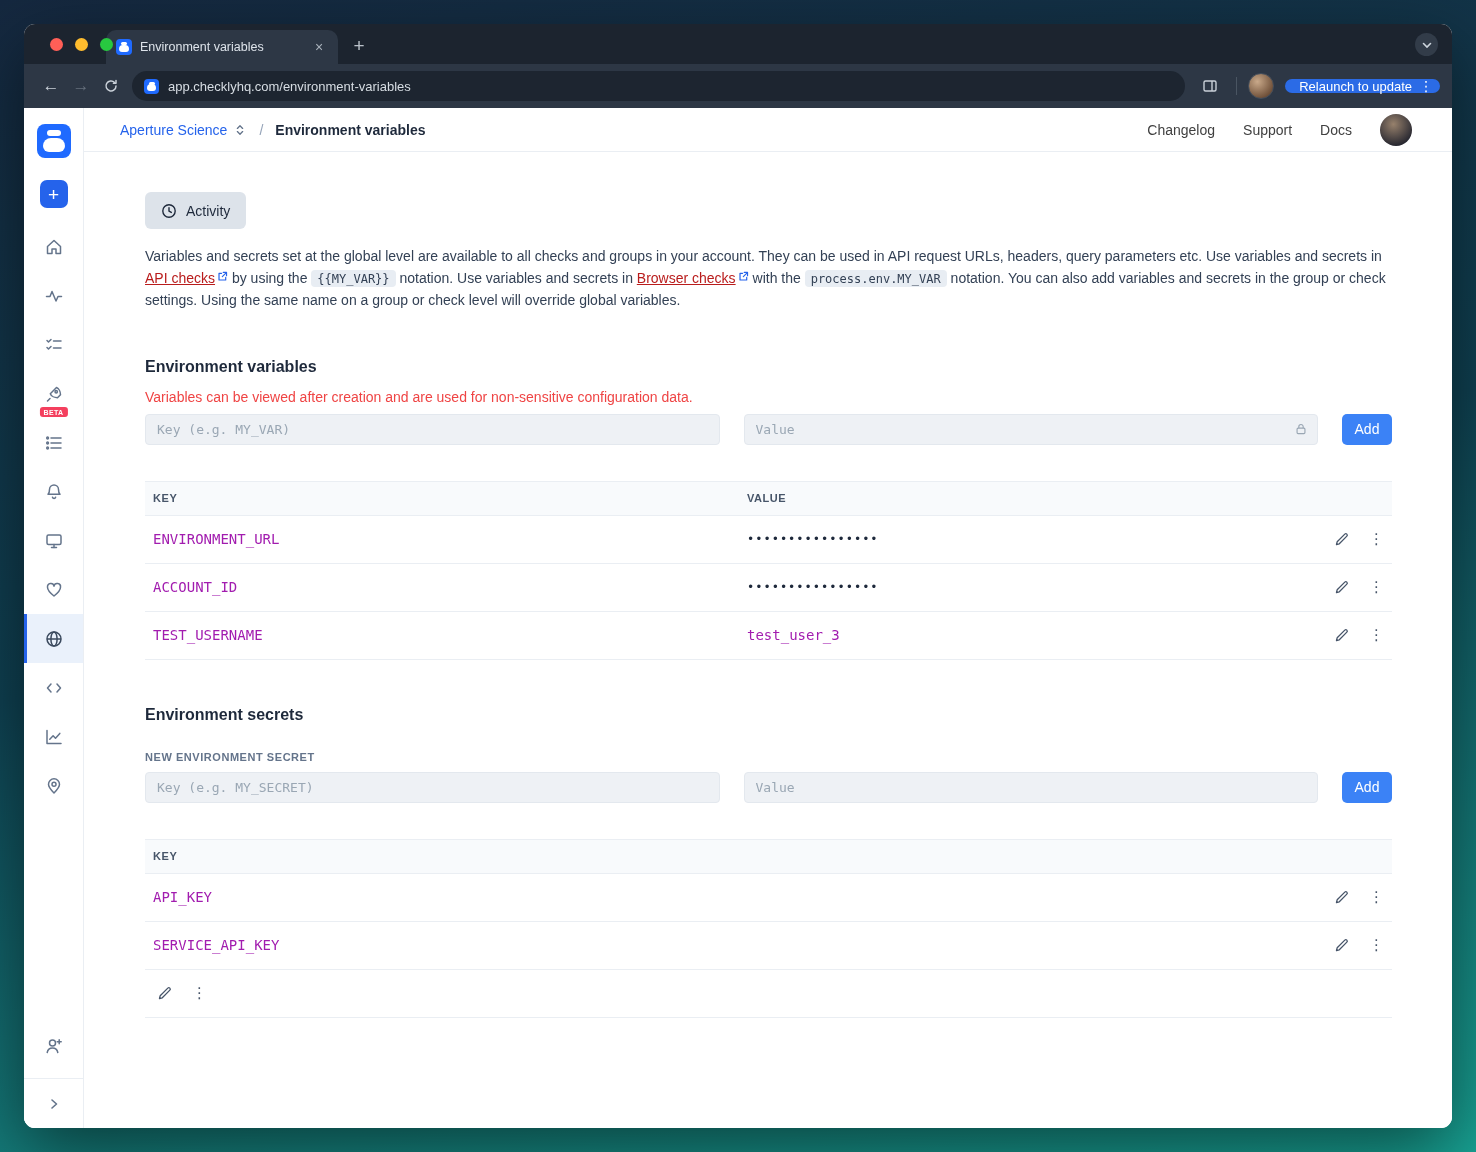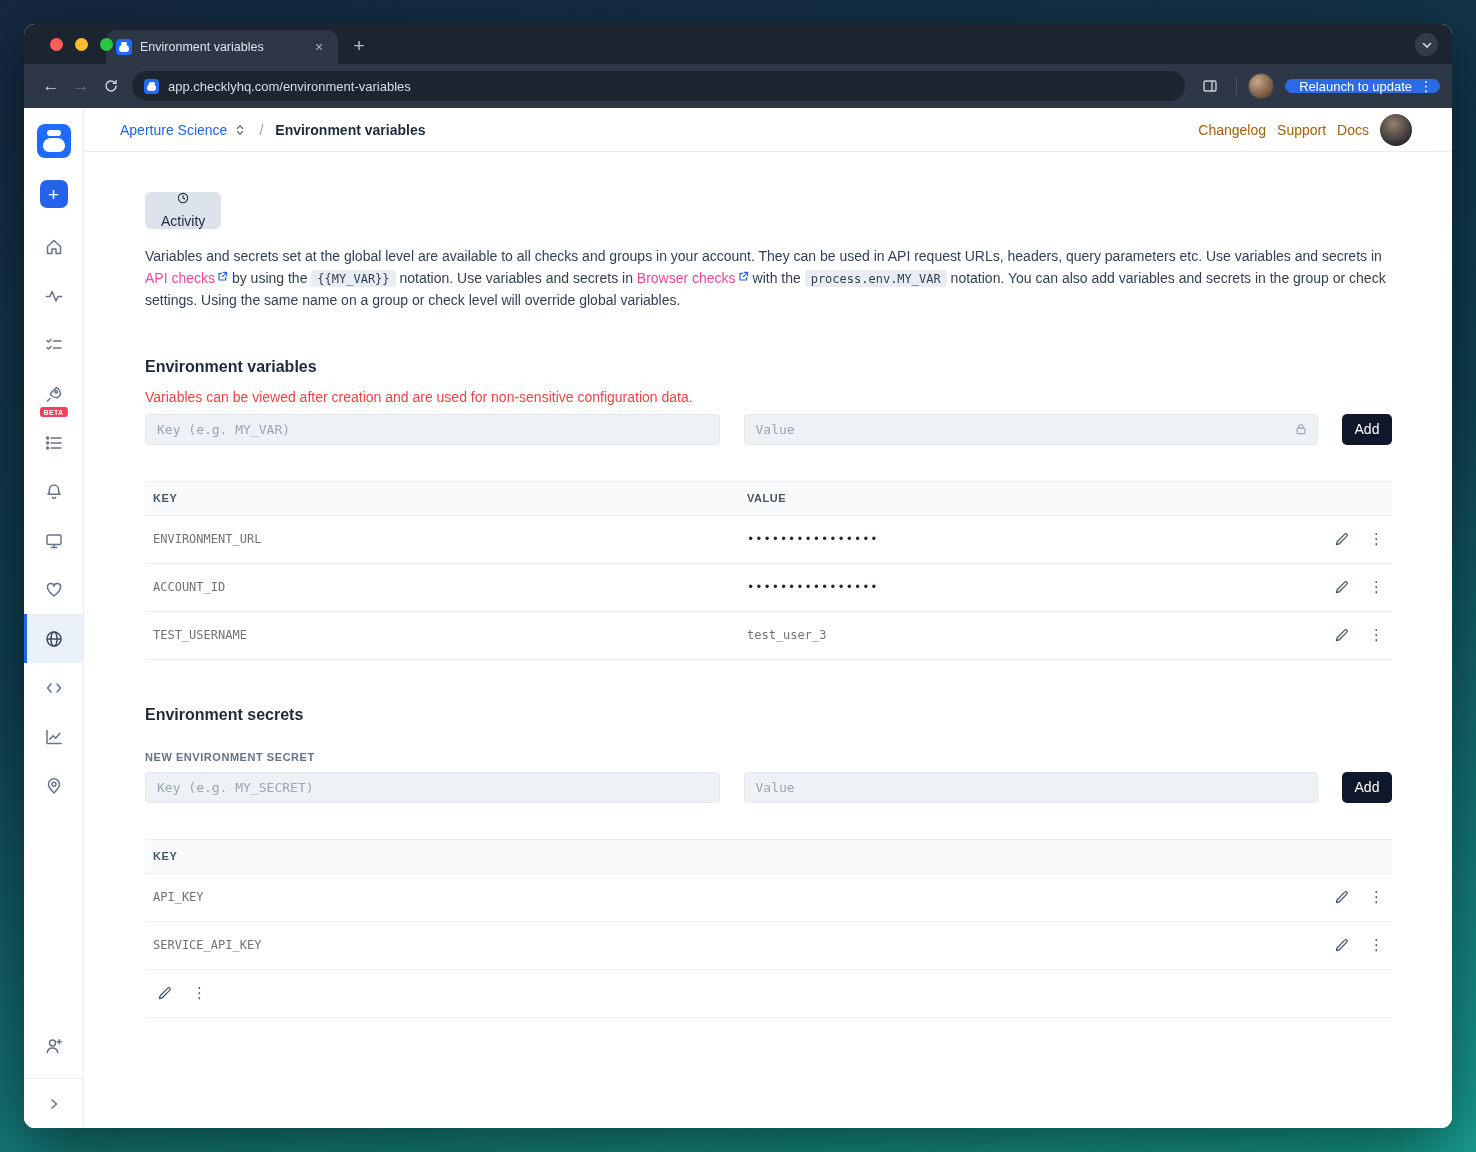--- a/index.html
+++ b/index.html
@@ -63,51 +63,51 @@
   .snav-item svg { stroke:currentColor; }
   .beta-badge { position:absolute; bottom:1px; left:50%; transform:translateX(-50%); background:#f43f5e; color:#fff; font-size:7px; font-weight:700; padding:1.5px 4px; border-radius:3px; letter-spacing:.4px; }
   .sidebar-bottom { margin-top:auto; width:100%; display:flex; flex-direction:column; align-items:center; }
   .expand-row { width:100%; height:50px; border-top:1px solid #eaeef3; display:flex; align-items:center; justify-content:center; color:#64748b; margin-top:8px; }
   
   .app-main { flex:1; display:flex; flex-direction:column; min-width:0; }
   .app-header { height:44px; flex:none; border-bottom:1px solid #eaeef3; display:flex; align-items:center; padding:0 40px 0 36px; font-size:14px; }
   .crumb-account { color:#2563eb; font-weight:500; display:flex; align-items:center; gap:6px; cursor:default; }
   .crumb-sep { color:#94a3b8; margin:0 12px; }
   .crumb-current { color:#1e293b; font-weight:600; }
-  .header-links { margin-left:auto; display:flex; align-items:center; gap:11px; color:#a16207; }
+  .header-links { margin-left:auto; display:flex; align-items:center; gap:28px; color:#404040; }
   .header-link { cursor:default; }
   .header-avatar { width:32px; height:32px; border-radius:50%; background:radial-gradient(circle at 42% 32%, #97816c, #23242e 78%); }
   .content { flex:1; overflow:hidden; padding:40px 60px 0 61px; }
   .title-row { display:flex; align-items:flex-start; justify-content:space-between; }
   .page-title { font-size:23px; font-weight:700; color:#1e293b; letter-spacing:-.2px; }
-  .activity-btn { background:#dde3ea; color:#1e293b; height:37px; border-radius:6px; padding:0 16px; display:flex; align-items:center; gap:9px; font-size:14px; font-weight:500; border:none;flex-direction:column; }
+  .activity-btn { background:#dde3ea; color:#1e293b; height:37px; border-radius:6px; padding:0 16px; display:flex; align-items:center; gap:9px; font-size:14px; font-weight:500; border:none; }
   .intro { margin-top:17px; font-size:14px; line-height:21.5px; color:#334155; max-width:1248px; }
-  .intro a { color:#ec4899; cursor:default; }
+  .intro a { color:#b91c1c; text-decoration:underline; cursor:default; }
   .ext-ic { display:inline-block; vertical-align:1px; margin-left:2px; }
   .chip { font-family:"DejaVu Sans Mono", monospace; font-size:12px; background:#e8edf3; padding:1.5px 6px; border-radius:4px; color:#334155; white-space:nowrap; }
   .section-title { font-size:16px; font-weight:700; color:#1e293b; margin-top:46px; }
   .section-desc { font-size:14px; color:#ef4444; margin-top:13px; }
   .new-label { font-size:11px; font-weight:700; color:#64748b; letter-spacing:.55px; margin-top:27px; }
   .input-row { display:flex; gap:24px; margin-top:9px; align-items:center; }
   .field-wrap { flex:1; position:relative; display:flex; }
   .text-input {
     height:31px; width:100%; background:#eef1f5; border:1px solid #e3e8ee; border-radius:4px;
     font-family:"DejaVu Sans Mono", monospace; font-size:13px; color:#334155; padding:0 11px; outline:none;
   }
   .text-input::placeholder { color:#9aa7b4; }
   .lock-ic { position:absolute; right:10px; top:8px; pointer-events:none; }
-  .add-btn { width:50px; height:31px; border-radius:5px; background:#0f172a; color:#fff; font-size:14px; font-weight:500; border:none; flex:none; }
+  .add-btn { width:50px; height:31px; border-radius:5px; background:#3b82f6; color:#fff; font-size:14px; font-weight:500; border:none; flex:none; }
   .table { margin-top:36px; }
   .thead { display:flex; align-items:center; height:35px; background:#f8fafc; border-top:1px solid #eaeef3; border-bottom:1px solid #eaeef3; font-size:11px; font-weight:700; color:#475569; letter-spacing:.55px; }
   .col-key { width:602px; padding-left:8px; flex:none; }
   .table.single .col-key { flex:1; }
   .col-value { flex:1; }
   .col-actions { width:70px; flex:none; }
   .trow { display:flex; align-items:center; height:48px; border-bottom:1px solid #eaeef3; }
-  .cell-key, .cell-value { font-family:"DejaVu Sans Mono", monospace; font-size:12px; color:#737373; }
+  .cell-key, .cell-value { font-family:"DejaVu Sans Mono", monospace; font-size:14px; color:#a21caf; }
   .cell-value.masked { font-size:12px; letter-spacing:1px; color:#1e293b; }
   .row-actions { width:70px; flex:none; display:flex; align-items:center; justify-content:flex-end; gap:19px; padding-right:8px; color:#475569; }
   .icon-btn { display:flex; align-items:center; justify-content:center; cursor:default; }
   .row-kebab { font-size:15px; color:#475569; cursor:default; font-family:"DejaVu Sans", sans-serif; }
   svg { display:block; }
 </style>
 </head>
 <body>
 
 <div class="window">

